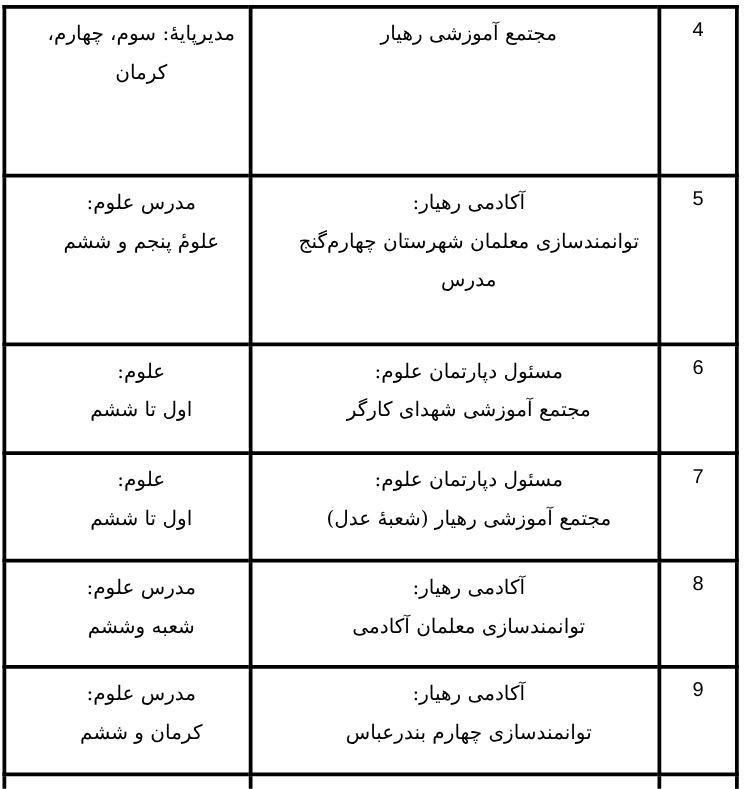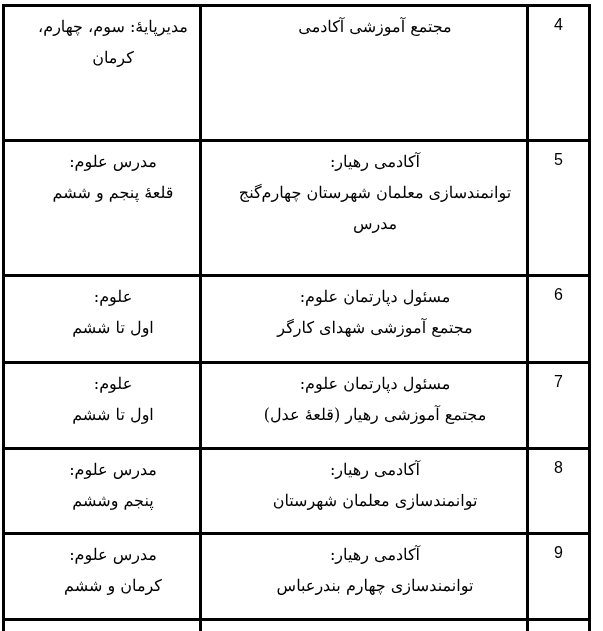--- a/index.html
+++ b/index.html
@@ -63,21 +63,21 @@
   <colgroup>
     <col class="col-num">
     <col class="col-place">
     <col class="col-role">
   </colgroup>
   <tbody>
     <tr class="row-4">
       <td class="num-cell">4</td>
       <td>
         <div class="cell-inner">
-          <span class="line">مجتمع آموزشی آکادمی</span>
+          <span class="line">مجتمع آموزشی رهیار</span>
         </div>
       </td>
       <td>
         <div class="cell-inner">
           <span class="line">مدیرپایهٔ: سوم، چهارم،</span>
           <span class="line">کرمان</span>
         </div>
       </td>
     </tr>
     <tr class="row-5">
@@ -85,21 +85,21 @@
       <td>
         <div class="cell-inner">
           <span class="line">آکادمی رهیار:</span>
           <span class="line">توانمندسازی معلمان شهرستان چهارم‌گنج</span>
           <span class="line">مدرس</span>
         </div>
       </td>
       <td>
         <div class="cell-inner">
           <span class="line">مدرس علوم:</span>
-          <span class="line">قلعهٔ پنجم و ششم</span>
+          <span class="line">علومٔ پنجم و ششم</span>
         </div>
       </td>
     </tr>
     <tr class="row-6">
       <td class="num-cell">6</td>
       <td>
         <div class="cell-inner">
           <span class="line">مسئول دپارتمان علوم:</span>
           <span class="line">مجتمع آموزشی شهدای کارگر</span>
         </div>
@@ -109,42 +109,42 @@
           <span class="line">علوم:</span>
           <span class="line">اول تا ششم</span>
         </div>
       </td>
     </tr>
     <tr class="row-7">
       <td class="num-cell">7</td>
       <td>
         <div class="cell-inner">
           <span class="line">مسئول دپارتمان علوم:</span>
-          <span class="line">مجتمع آموزشی رهیار (قلعهٔ عدل)</span>
+          <span class="line">مجتمع آموزشی رهیار (شعبهٔ عدل)</span>
         </div>
       </td>
       <td>
         <div class="cell-inner">
           <span class="line">علوم:</span>
           <span class="line">اول تا ششم</span>
         </div>
       </td>
     </tr>
     <tr class="row-8">
       <td class="num-cell">8</td>
       <td>
         <div class="cell-inner">
           <span class="line">آکادمی رهیار:</span>
-          <span class="line">توانمندسازی معلمان شهرستان</span>
+          <span class="line">توانمندسازی معلمان آکادمی</span>
         </div>
       </td>
       <td>
         <div class="cell-inner">
           <span class="line">مدرس علوم:</span>
-          <span class="line">پنجم وششم</span>
+          <span class="line">شعبه وششم</span>
         </div>
       </td>
     </tr>
     <tr class="row-9">
       <td class="num-cell">9</td>
       <td>
         <div class="cell-inner">
           <span class="line">آکادمی رهیار:</span>
           <span class="line">توانمندسازی چهارم بندرعباس</span>
         </div>

